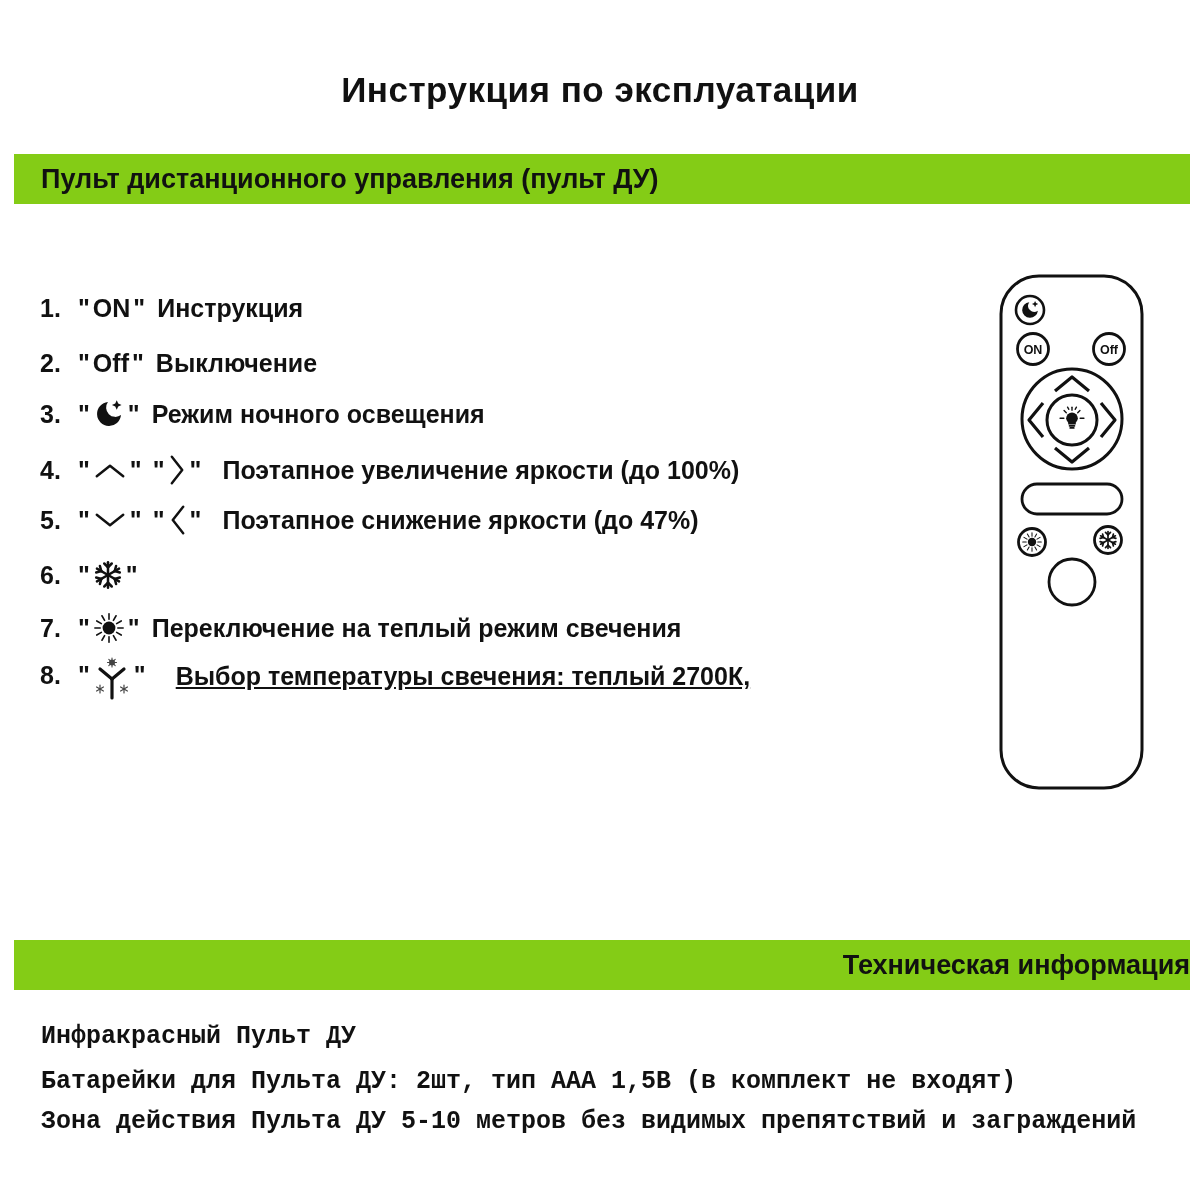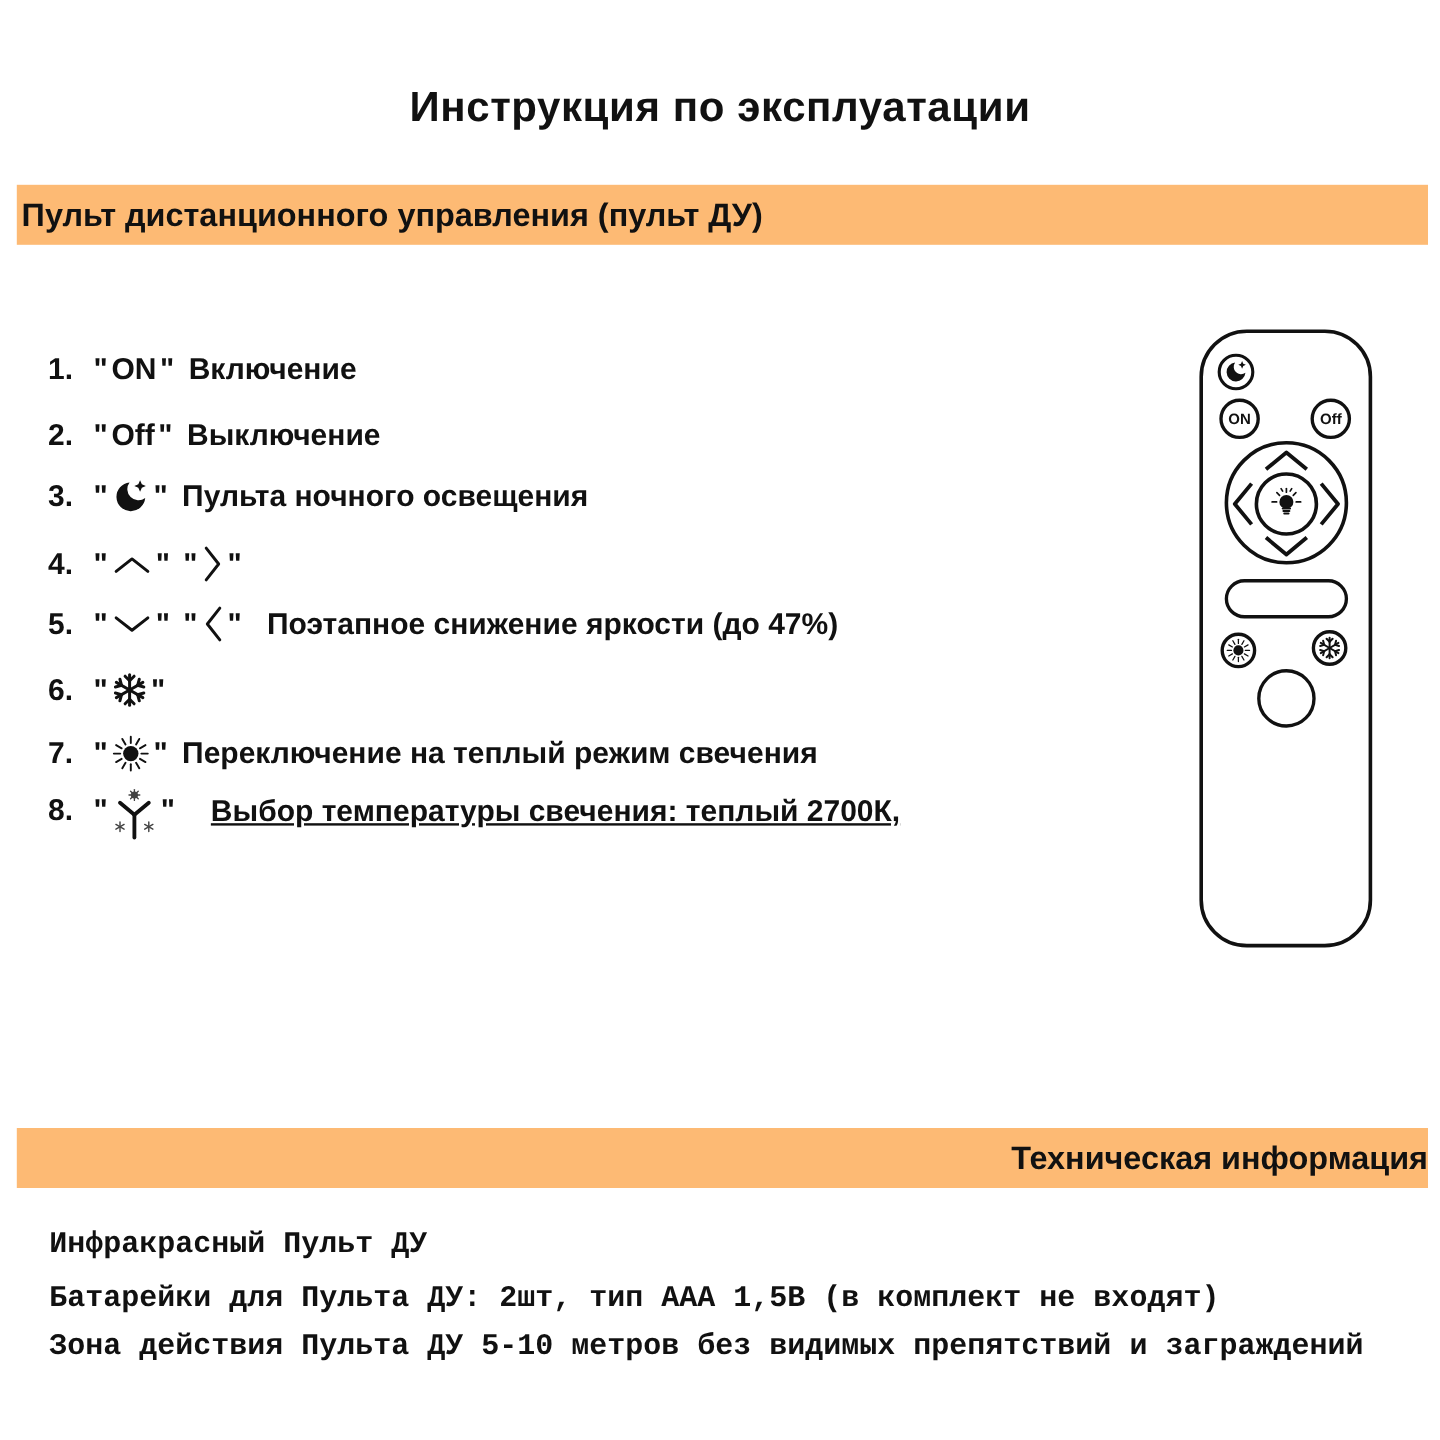--- a/index.html
+++ b/index.html
@@ -1,21 +1,21 @@
 <!DOCTYPE html>
 <html><head>
 <meta charset="utf-8">
 <style>
   html,body{margin:0;padding:0;background:#fff;}
   .page{position:relative;width:1200px;height:1200px;background:#fff;overflow:hidden;
         font-family:"Liberation Sans",sans-serif;color:#111;}
   .page-title{position:absolute;top:70px;left:0;width:100%;text-align:center;
               font-size:35px;font-weight:bold;letter-spacing:0.5px;}
-  .section-bar{position:absolute;left:14px;right:10px;height:50px;background:#fdba74;
-               display:flex;align-items:center;padding-left:4px;box-sizing:border-box;
+  .section-bar{position:absolute;left:14px;right:10px;height:50px;background:#84cc16;
+               display:flex;align-items:center;padding-left:27px;box-sizing:border-box;
                font-size:27px;font-weight:bold;}
   #bar-remote{top:154px;}
   #bar-tech{top:940px;justify-content:flex-end;}
   .list{position:absolute;left:0;top:0;width:100%;height:0;}
   .row{position:absolute;left:40px;display:flex;align-items:center;height:34px;
        font-size:25px;font-weight:bold;white-space:nowrap;}
   .row .num{width:35px;flex:0 0 auto;}
   .row .q{margin:0 3px;}
   .row .label{margin-left:9px;}
   .row .label-wide{margin-left:18px;}
@@ -131,53 +131,54 @@
     <span>Пульт дистанционного управления (пульт ДУ)</span>
   </div>
 
   <div class="list">
 
     <div class="row" id="row-1" style="top:291px">
       <span class="num">1.</span>
       <span class="q">"</span>
       <span>ON</span>
       <span class="q">"</span>
-      <span class="label">Включение</span>
+      <span class="label">Инструкция</span>
     </div>
 
     <div class="row" id="row-2" style="top:346px">
       <span class="num">2.</span>
       <span class="q">"</span>
       <span>Off</span>
       <span class="q">"</span>
       <span class="label">Выключение</span>
     </div>
 
     <div class="row" id="row-3" style="top:397px">
       <span class="num">3.</span>
       <span class="q">"</span>
       <svg class="ic" width="32" height="32">
           <use href="#ic-moonstar"></use>
         </svg>
       <span class="q">"</span>
-      <span class="label">Пульта ночного освещения</span>
+      <span class="label">Режим ночного освещения</span>
     </div>
 
     <div class="row" id="row-4" style="top:453px">
       <span class="num">4.</span>
       <span class="q">"</span>
       <svg class="ic" width="34" height="19">
           <use href="#ic-chu"></use>
         </svg>
       <span class="q">"</span>
       <span class="q" style="margin-left:8px">"</span>
       <svg class="ic" width="19" height="34">
           <use href="#ic-chr"></use>
         </svg>
       <span class="q">"</span>
+      <span class="label-wide">Поэтапное увеличение яркости (до 100%)</span>
     </div>
 
     <div class="row" id="row-5" style="top:503px">
       <span class="num">5.</span>
       <span class="q">"</span>
       <svg class="ic" width="34" height="19">
           <use href="#ic-chd"></use>
         </svg>
       <span class="q">"</span>
       <span class="q" style="margin-left:8px">"</span>

